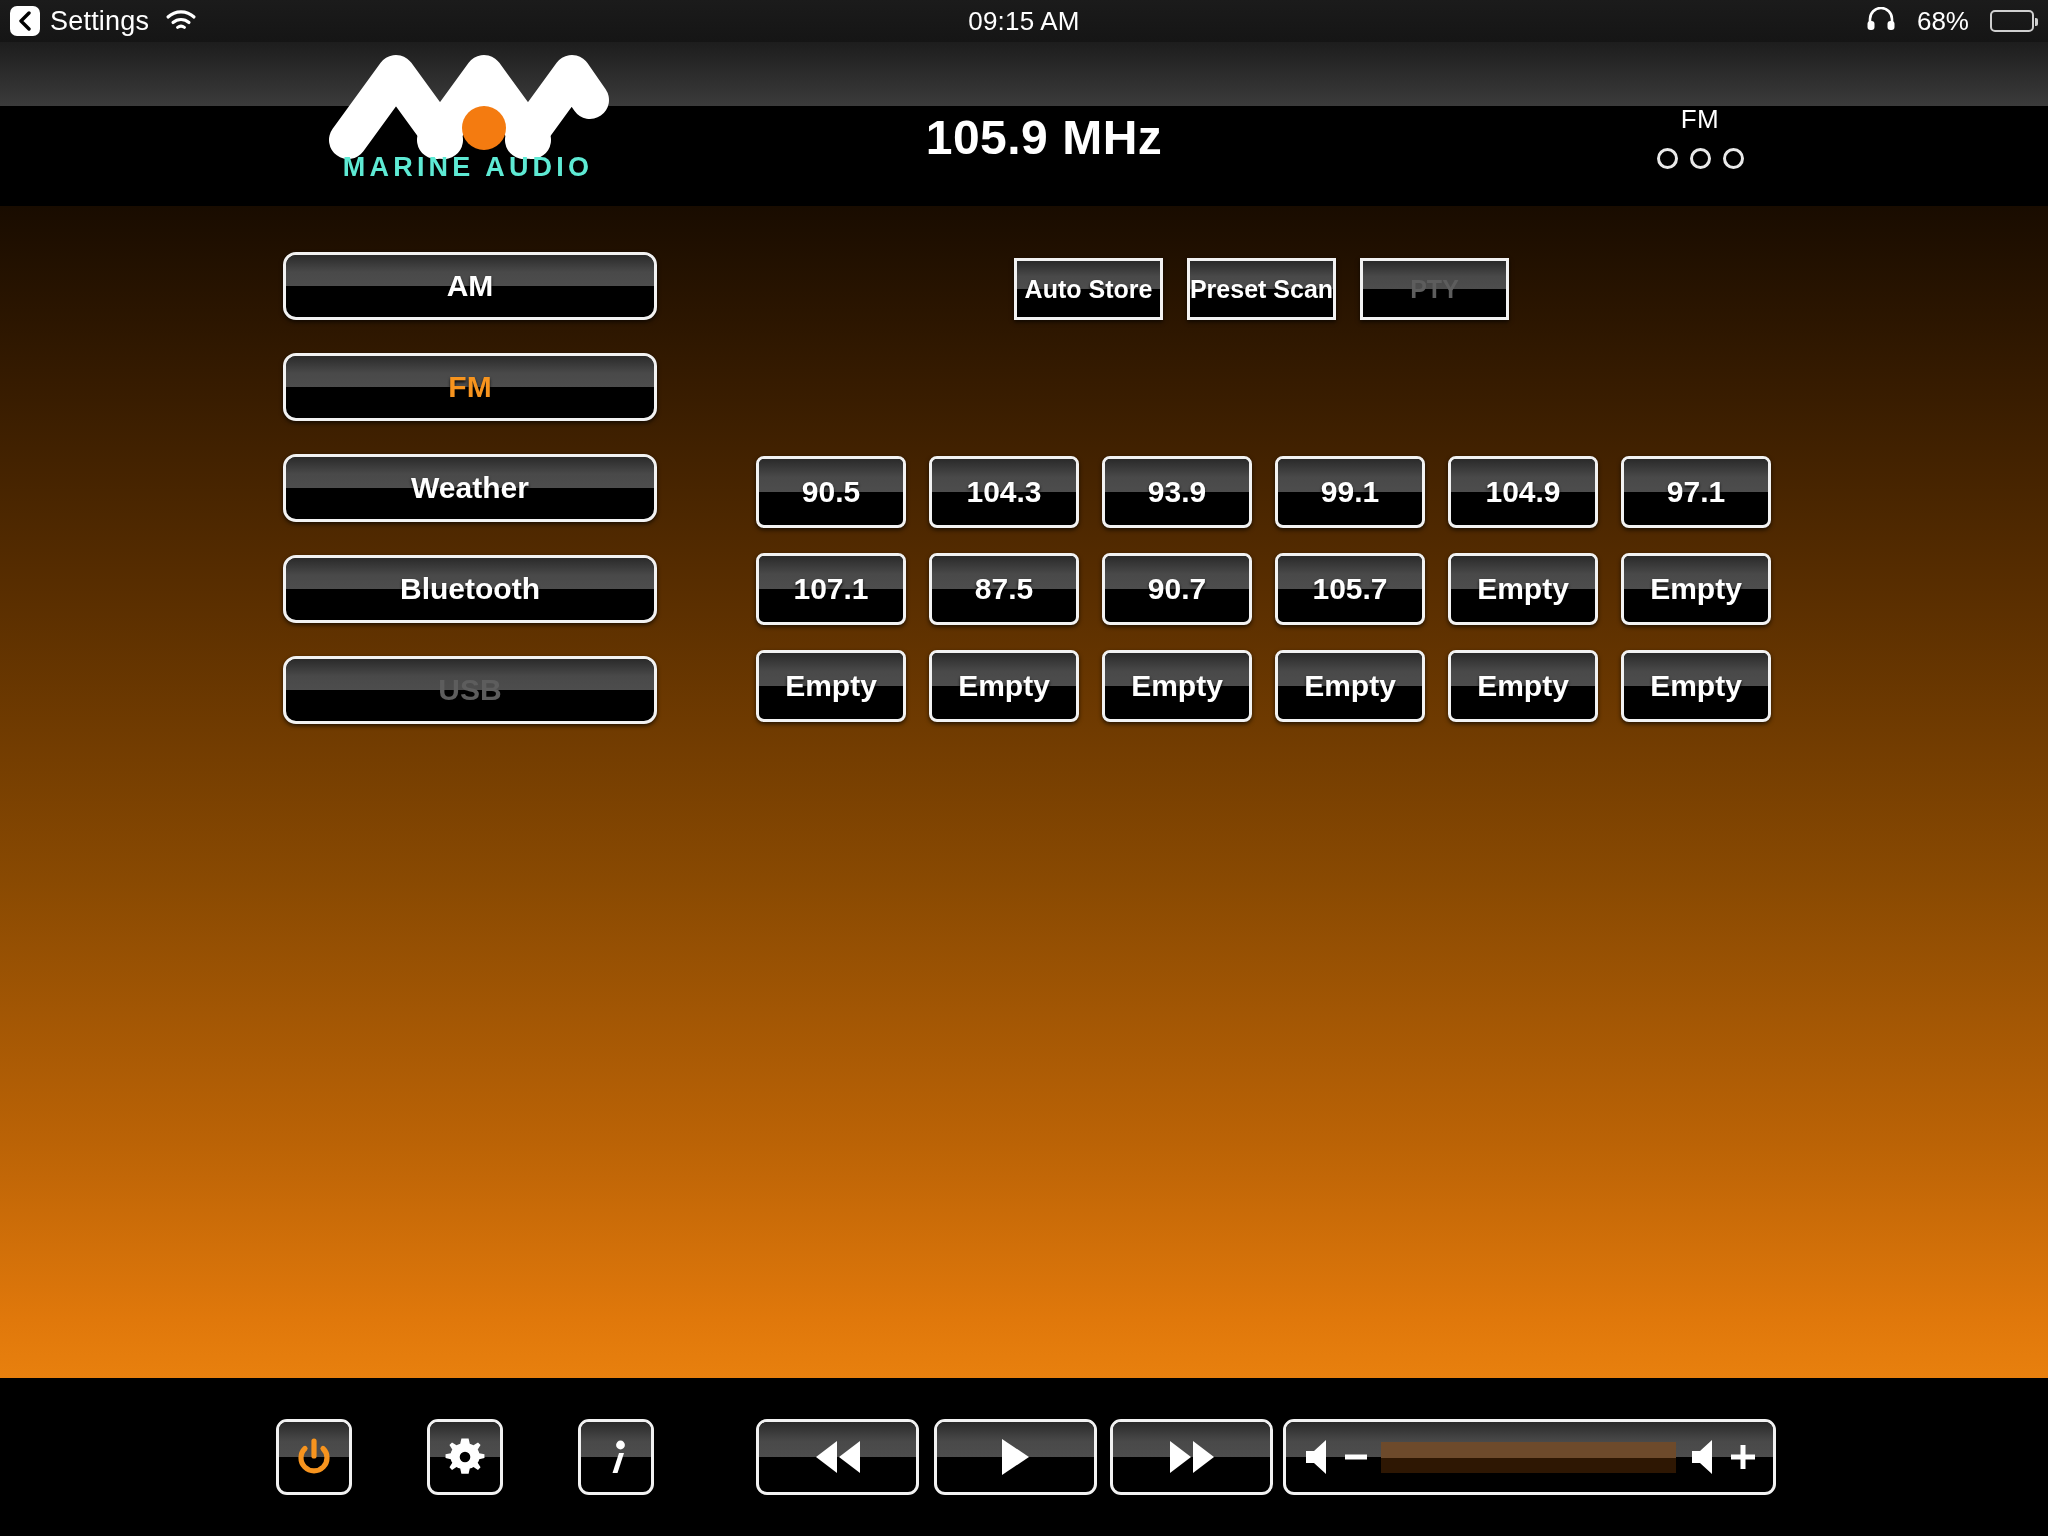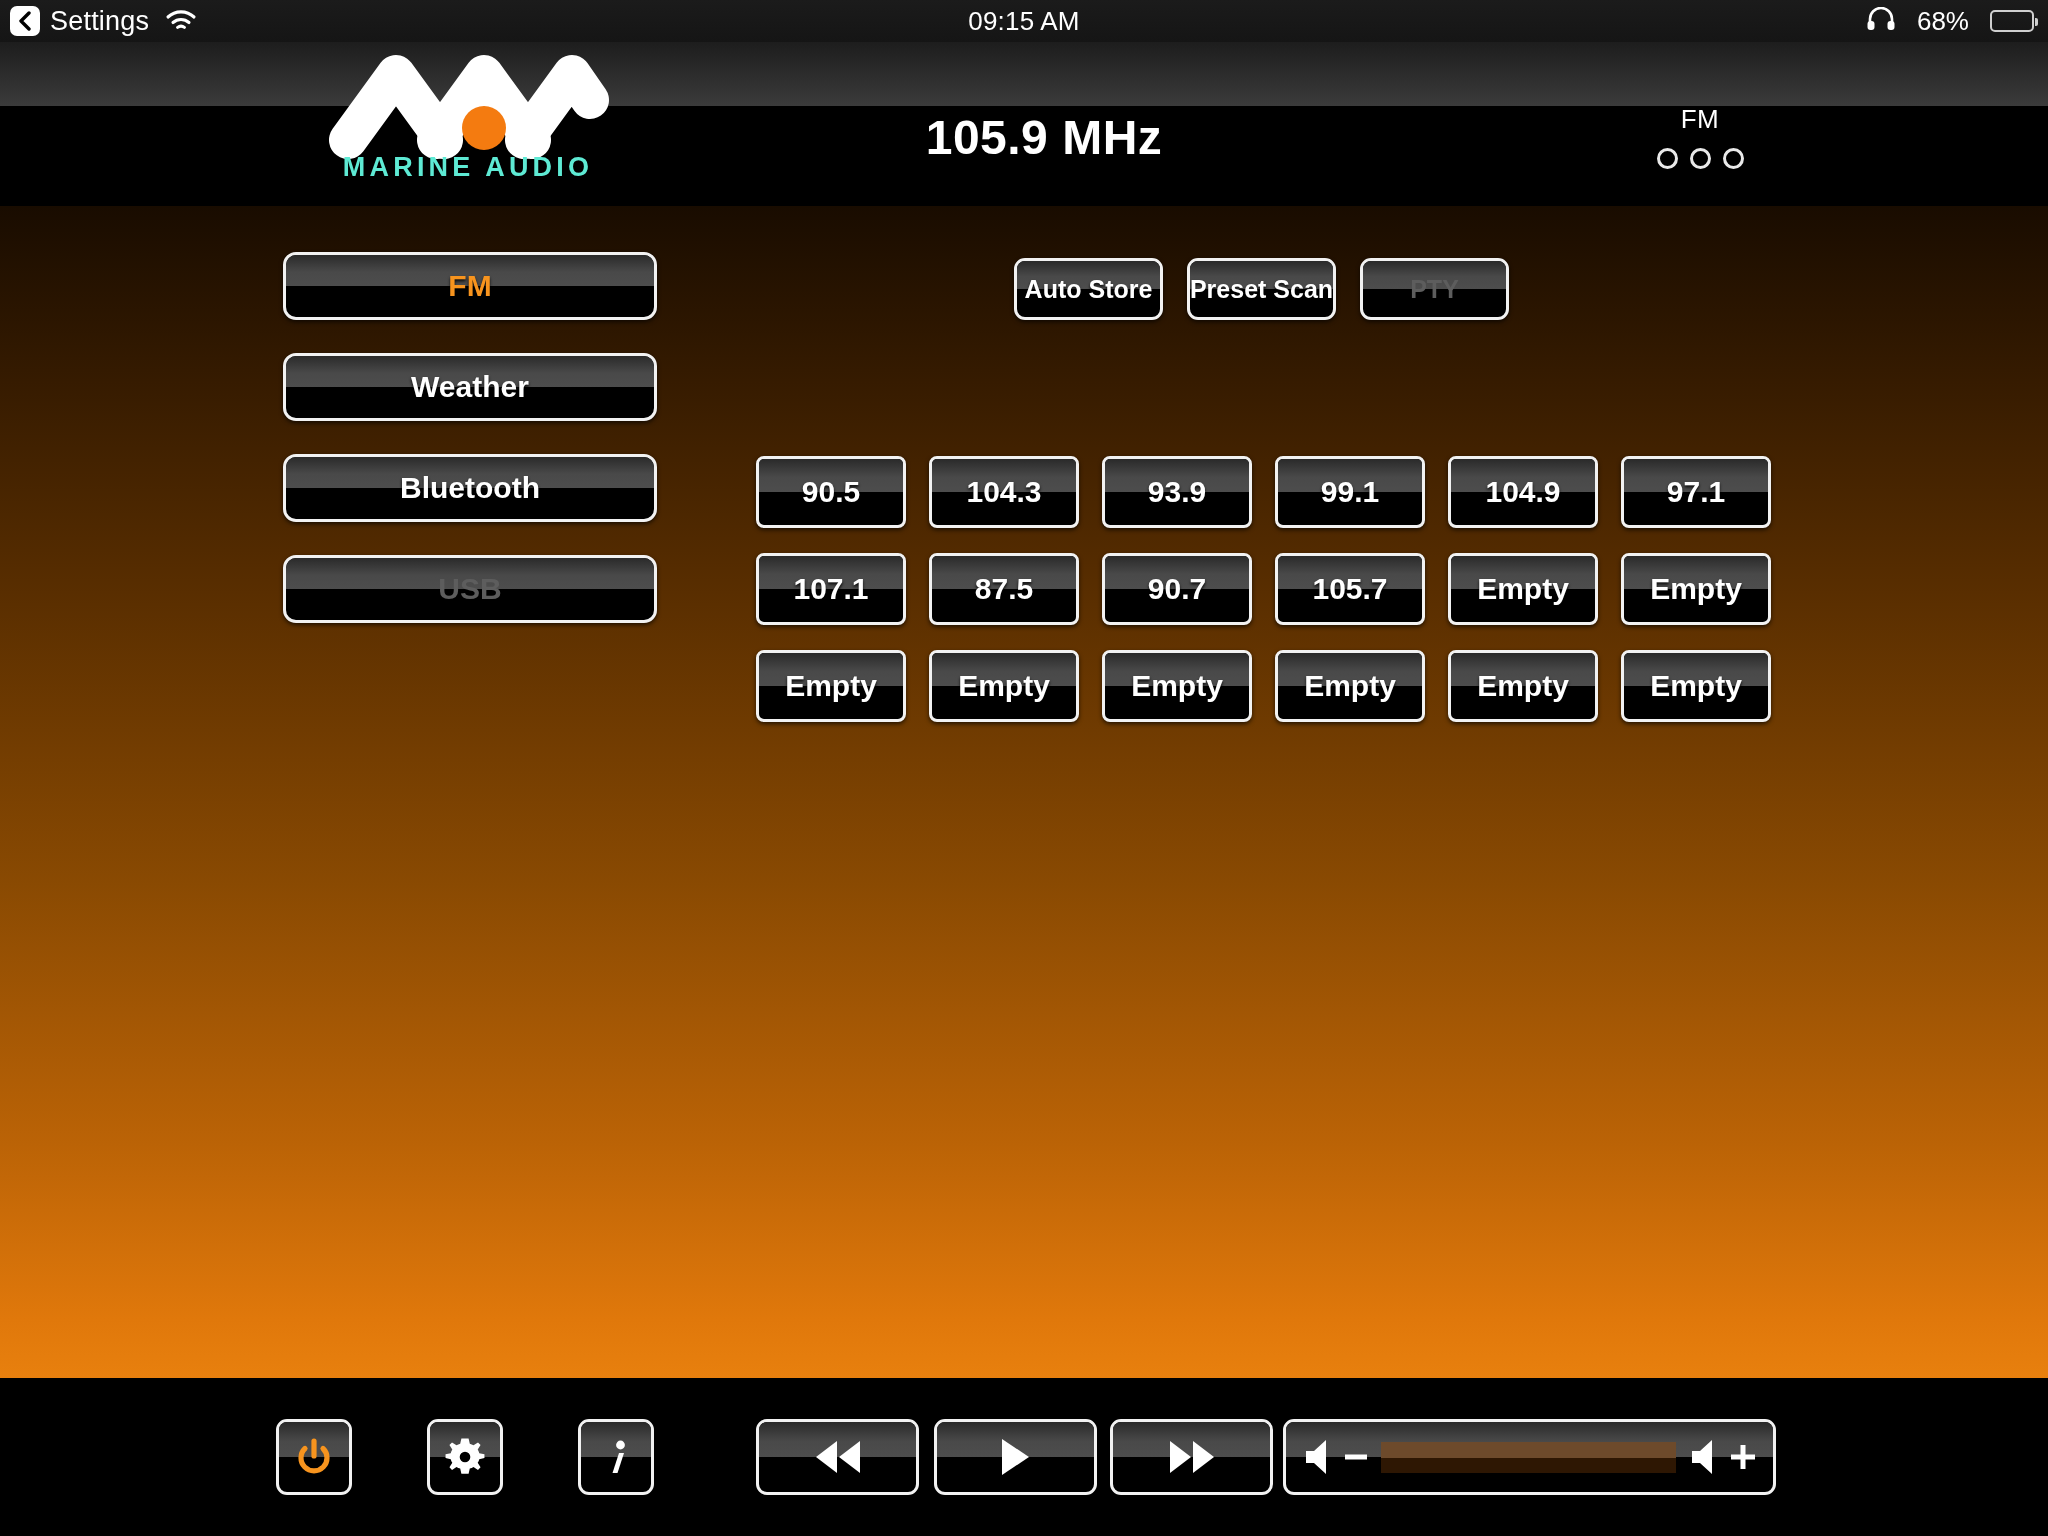--- a/index.html
+++ b/index.html
@@ -226,21 +226,21 @@
   
   .action-row {
     position: absolute;
     left: 1014px; top: 52px;
     display: flex;
     gap: 24px;
   }
   .action-btn {
     width: 149px;
     height: 62px;
-    border-radius: 11px;
+    border-radius: 0;
   }
   .action-btn > .lbl { font-size: 25px; font-weight: bold; }
 
   
   .preset-grid {
     position: absolute;
     left: 756px; top: 250px;
     display: grid;
     grid-template-columns: repeat(6, 150px);
     grid-gap: 25px 23px;
@@ -376,20 +376,23 @@
           <span class="band-dot"></span>
           <span class="band-dot"></span>
           <span class="band-dot"></span>
         </div>
     </div>
   </div>
 
   <div class="content">
 
     <div class="source-list" id="source-list">
+        <div class="mbtn source-btn">
+          <span class="lbl">AM</span>
+        </div>
         <div class="mbtn source-btn active">
           <span class="lbl">FM</span>
         </div>
         <div class="mbtn source-btn">
           <span class="lbl">Weather</span>
         </div>
         <div class="mbtn source-btn">
           <span class="lbl">Bluetooth</span>
         </div>
         <div class="mbtn source-btn disabled">

